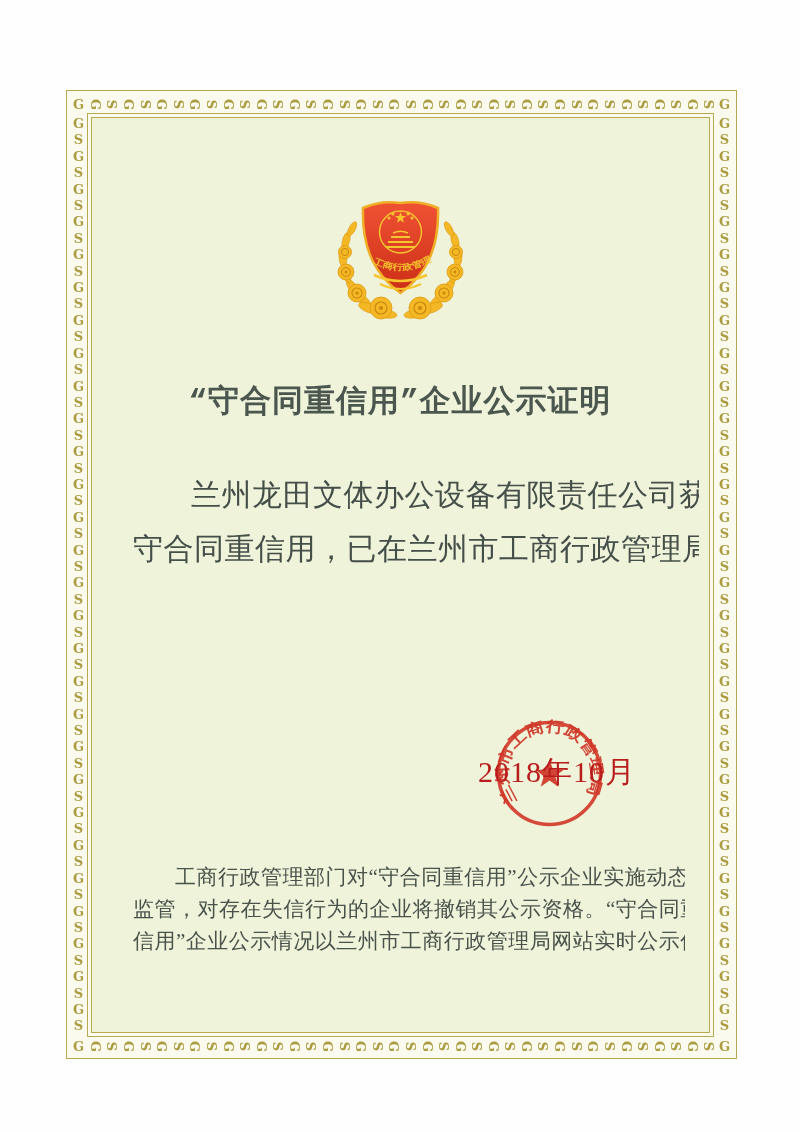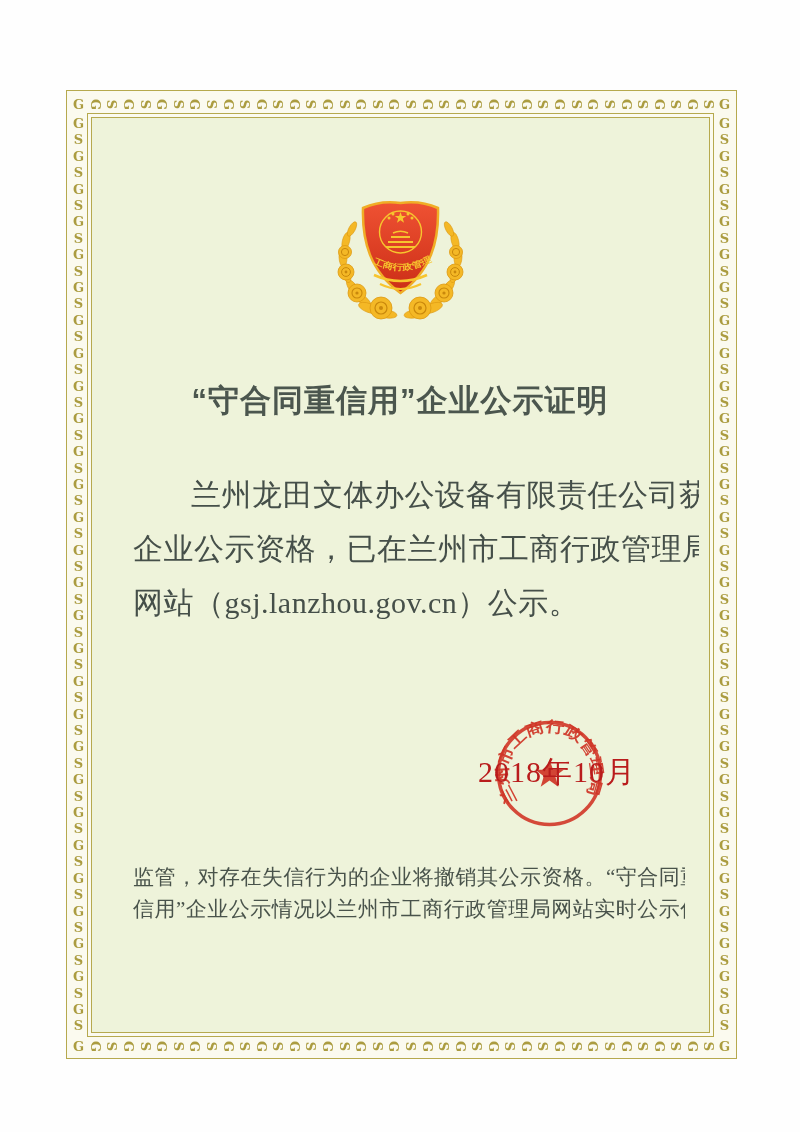--- a/index.html
+++ b/index.html
@@ -35,21 +35,21 @@
   }
   .c-tl { left:69px;  top:95px; }
   .c-tr { left:715px; top:95px; }
   .c-bl { left:69px;  top:1037px; }
   .c-br { left:715px; top:1037px; }
 
   
   .emblem { position:absolute; left:333px; top:196px; }
   .title {
     position:absolute; left:0; right:0; top:380px; text-align:center;
-    font-family:Liberation Sans, sans-serif; font-weight:bold;
+    font-family:Liberation Mono, monospace; font-weight:bold;
     font-size:31px; color:#4b564e; letter-spacing:1px;
   }
   .body-block {
     position:absolute; left:133px; top:468px; width:566px;
     font-size:30px; color:#454f49; letter-spacing:0.5px;
   }
   .body-line { height:54px; line-height:54px; white-space:nowrap; overflow:hidden; }
   .body-line.indent { text-indent:58px; }
   .uline { text-underline-offset:5px; text-decoration-thickness:1.5px; }
 
@@ -340,37 +340,37 @@
       </g>
     </svg>
   </div>
 
   <div class="title">“守合同重信用”企业公示证明</div>
 
   <div class="body-block">
     <div class="body-line indent">
       <span class="uline">兰州龙田文体办公设备有限责任公司</span><span>获得兰州市</span>
     </div>
-    <div class="body-line">企业公示资格，已在兰州市工商行政管理局</div>
-    <div class="body-line">网站（gsj.lanzhou.gov.cn）公示。</div>
+    <div class="body-line">守合同重信用，已在兰州市工商行政管理局</div>
   </div>
 
   <div class="stamp">
     <svg width="115" height="115" viewBox="0 0 115 115">
       <defs>
         <path id="sealArc" d="M 25.3,84.5 A 42,42 0 1 1 89.7,84.5" fill="none"></path>
       </defs>
       <circle cx="57.5" cy="57.5" r="51" fill="none" stroke="#d13b2b" stroke-width="3.5" opacity="0.92"></circle>
       <polygon transform="translate(57.5,58.5)" fill="#cf3526" opacity="0.92" points="0,-15 3.53,-4.85 14.27,-4.64 5.71,1.85 8.82,12.14 0,6 -8.82,12.14 -5.71,1.85 -14.27,-4.64 -3.53,-4.85"></polygon>
       <text font-family="Liberation Serif, serif" font-size="15" font-weight="bold" fill="#cf3526" opacity="0.92">
         <textPath href="#sealArc" startOffset="0" textLength="182" lengthAdjust="spacingAndGlyphs">兰州市工商行政管理局</textPath>
       </text>
     </svg>
   </div>
 
   <div class="date">2018年10月</div>
 
   <div class="footer-block">
+    <div class="footer-line indent">工商行政管理部门对“守合同重信用”公示企业实施动态</div>
     <div class="footer-line">监管，对存在失信行为的企业将撤销其公示资格。“守合同重</div>
     <div class="footer-line">信用”企业公示情况以兰州市工商行政管理局网站实时公示信</div>
   </div>
 
 </div>
 
 </body></html>

